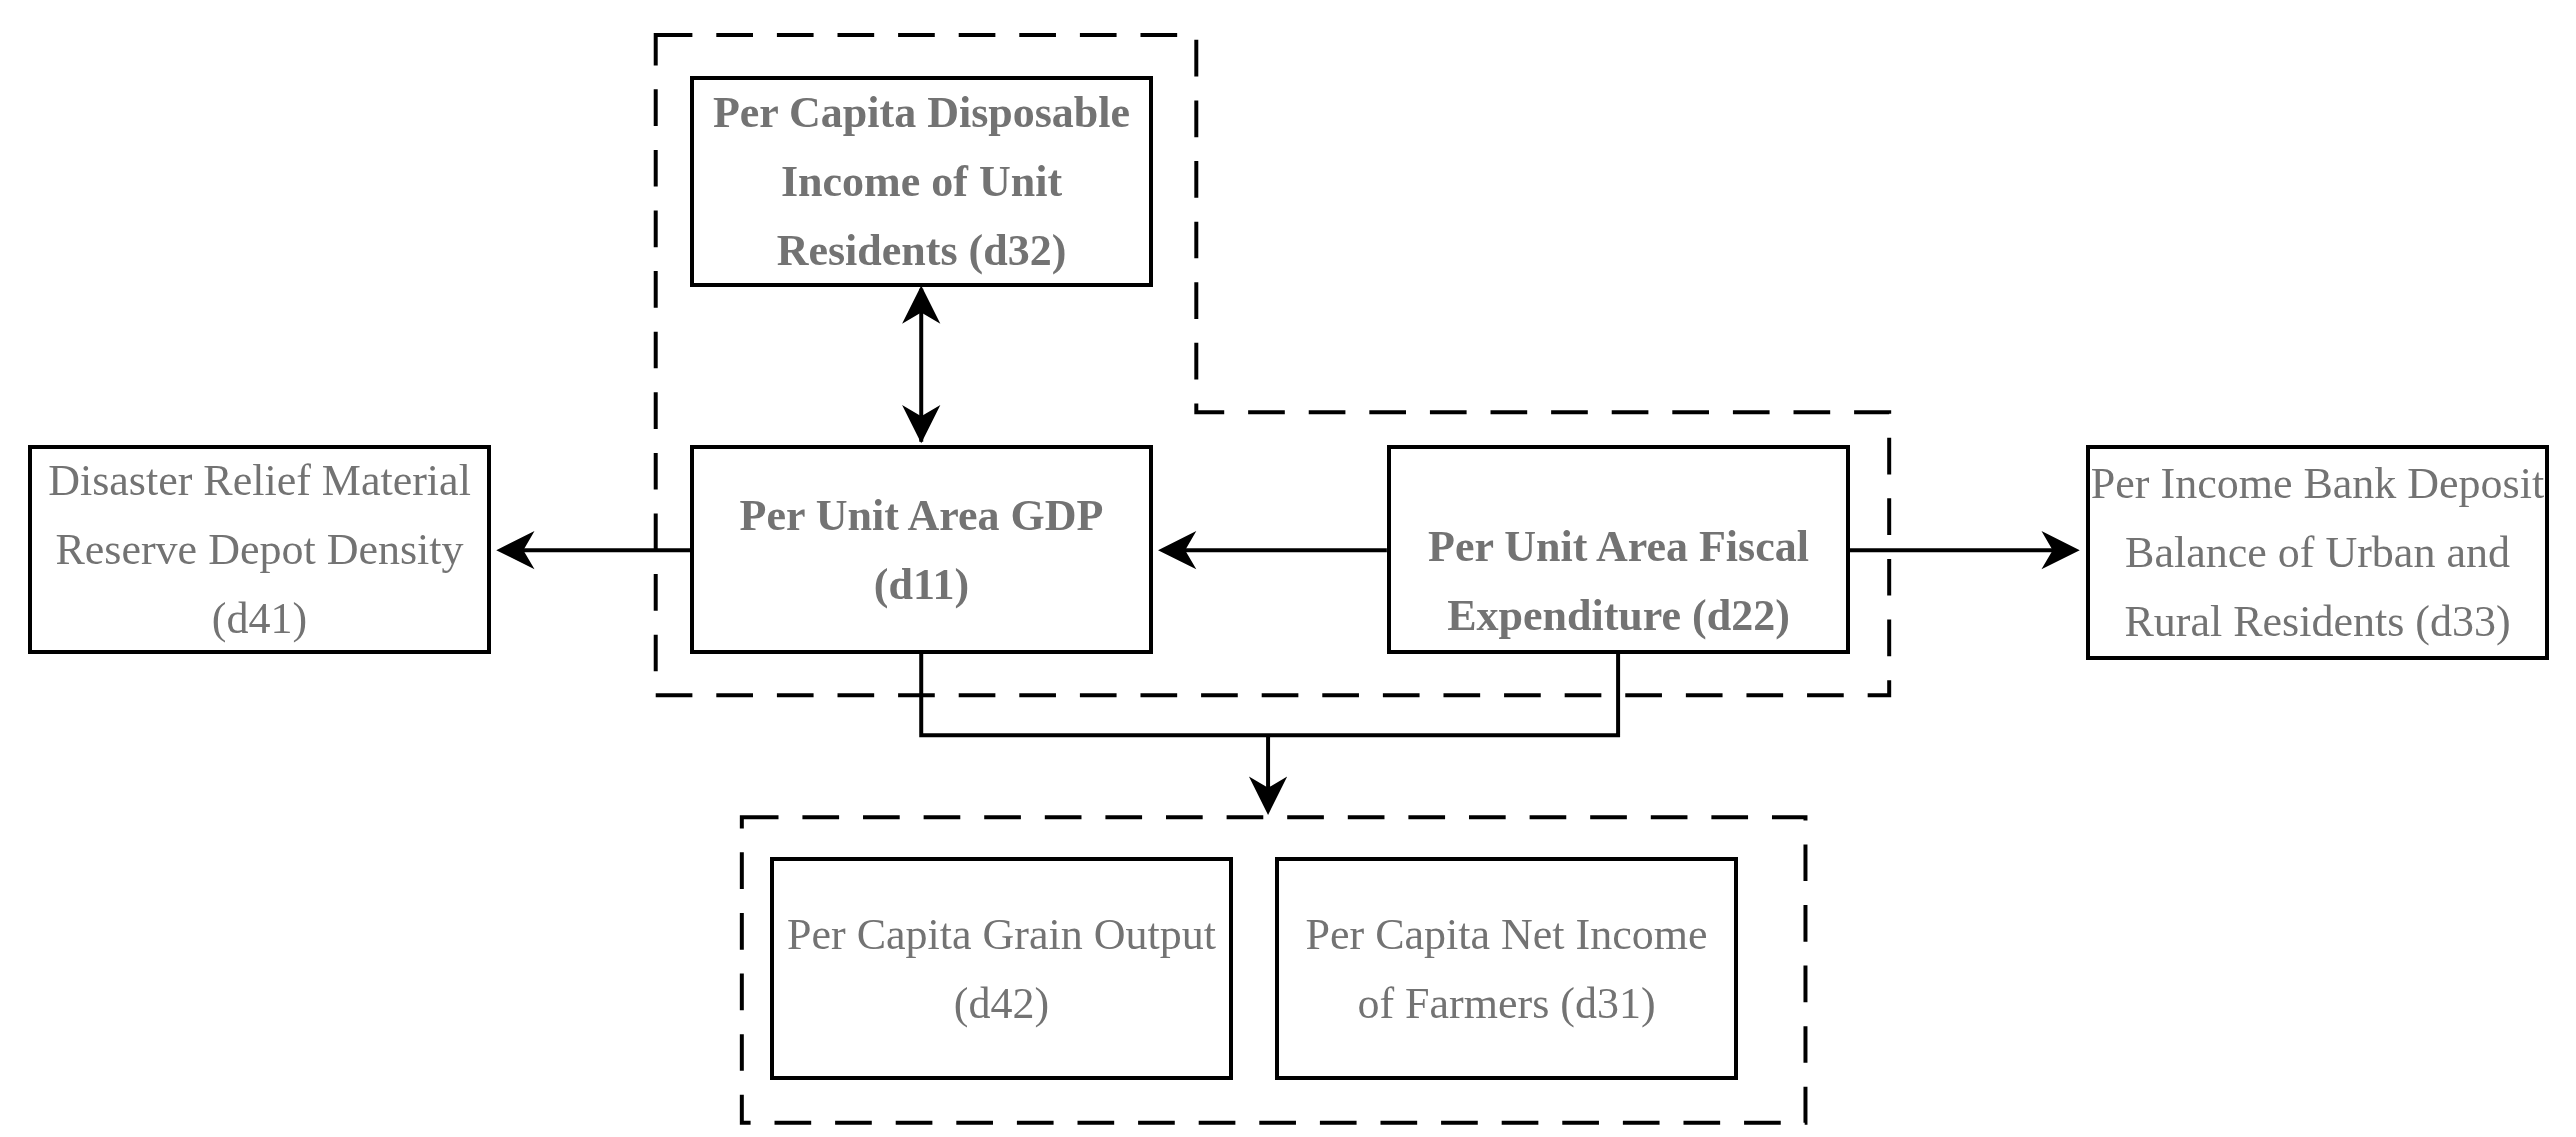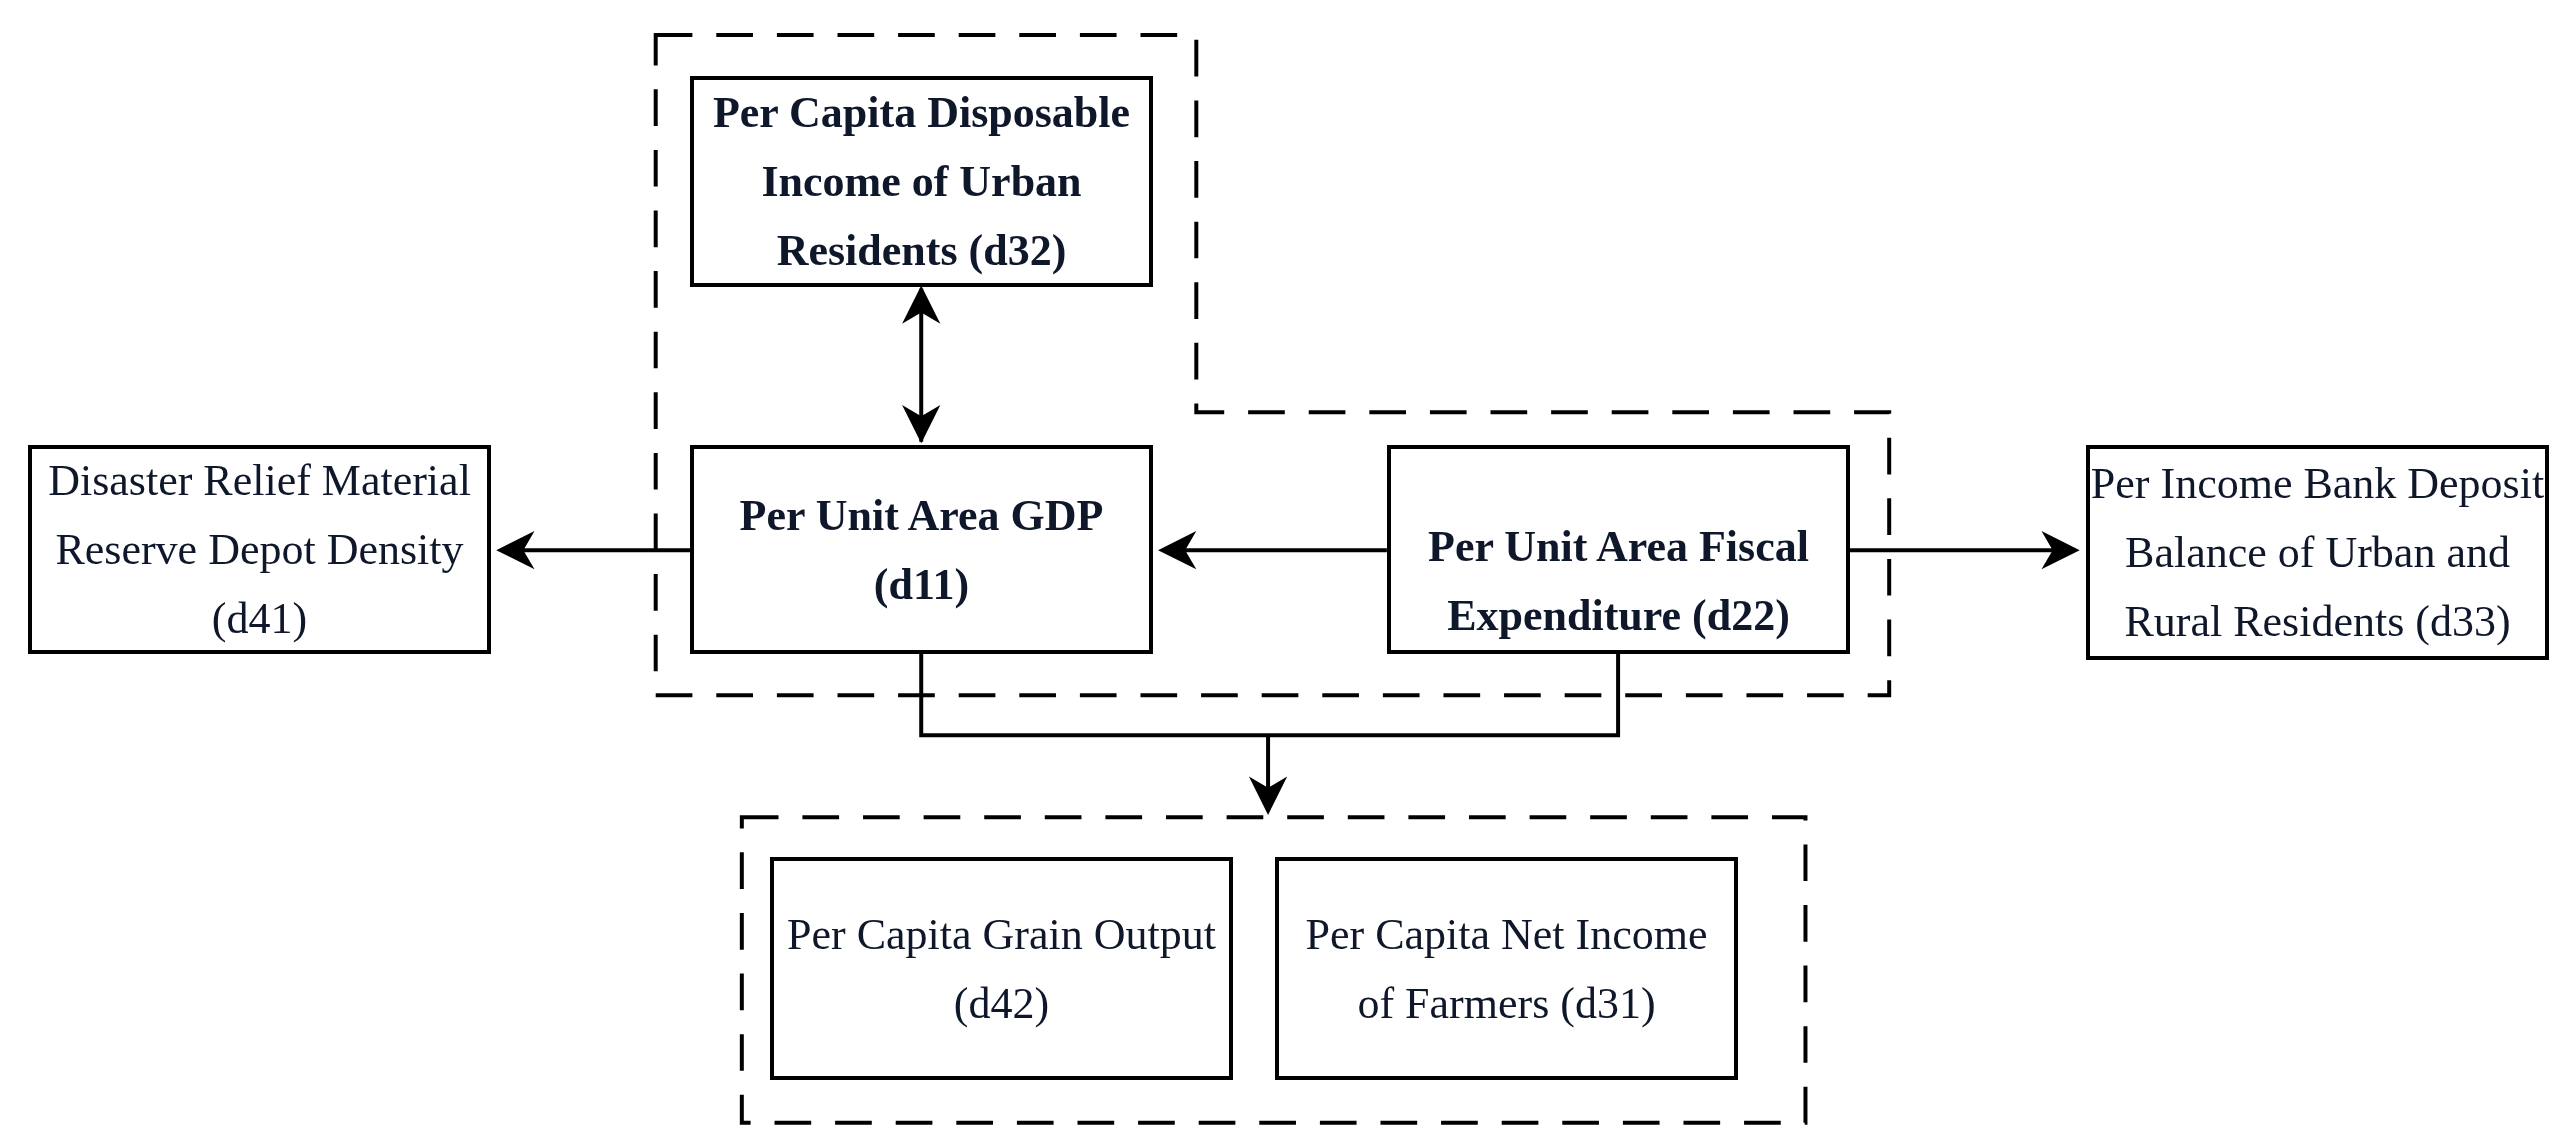--- a/index.html
+++ b/index.html
@@ -6,21 +6,21 @@
     margin: 0; padding: 0;
     background: #ffffff;
     width: 2576px; height: 1137px;
     overflow: hidden;
   }
   .canvas {
     position: relative;
     width: 2576px; height: 1085px;
     background: #ffffff;
     font-family: "Liberation Serif", "DejaVu Serif", serif;
-    color: #0f172a;
+    color: #737373;
     border-radius: 6px;
   }
   .layer {
     position: absolute; left: 0; top: 0;
   }
   .node {
     position: absolute;
     box-sizing: border-box;
     background: #ffffff;
     border: 4.8px solid #000000;
@@ -83,21 +83,21 @@
     <line class="edge-line" x1="2319" y1="690" x2="2580" y2="690"></line>
     <polygon class="arrow-head" points="2608,690 2560,666 2574,690 2560,714"></polygon>
 
     <path class="edge-line" d="M1155,820 L1155,922 L2029,922 L2029,820"></path>
     <line class="edge-line" x1="1590" y1="922" x2="1590" y2="990"></line>
     <polygon class="arrow-head" points="1590,1022 1614,974 1590,988 1566,974"></polygon>
   </svg>
 
   <div class="node bold" style="left:690px; top:76px; width:463px; height:211px;">
     <div>Per Capita Disposable</div>
-    <div>Income of Urban</div>
+    <div>Income of Unit</div>
     <div>Residents (d32)</div>
   </div>
 
   <div class="node" style="left:28px; top:445px; width:463px; height:209px;">
     <div>Disaster Relief Material</div>
     <div>Reserve Depot Density</div>
     <div>(d41)</div>
   </div>
 
   <div class="node bold" style="left:690px; top:445px; width:463px; height:209px;">

